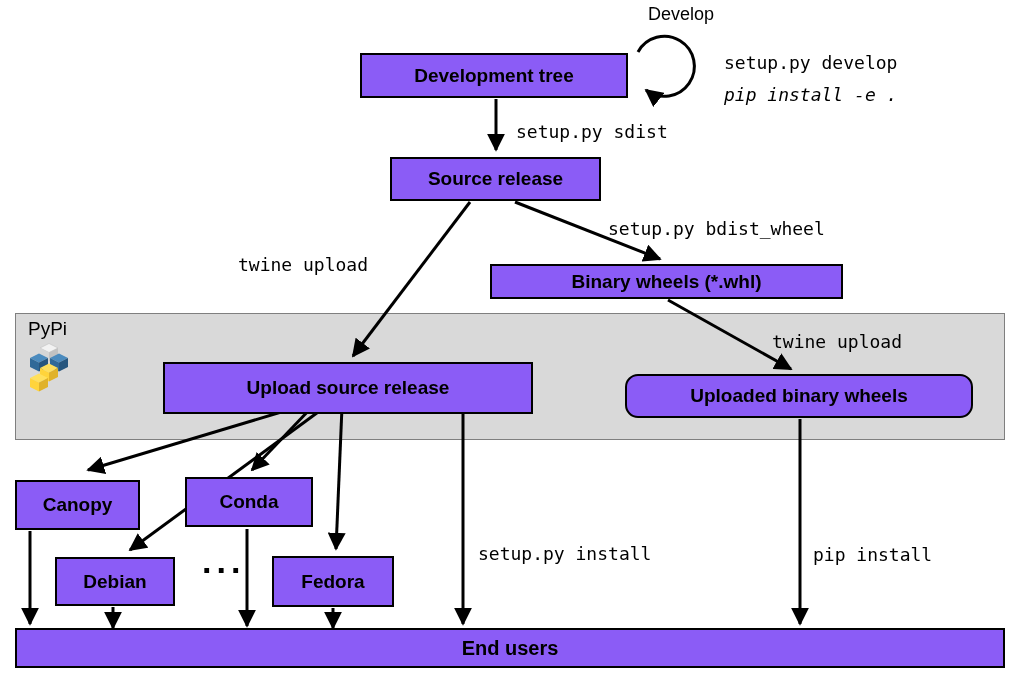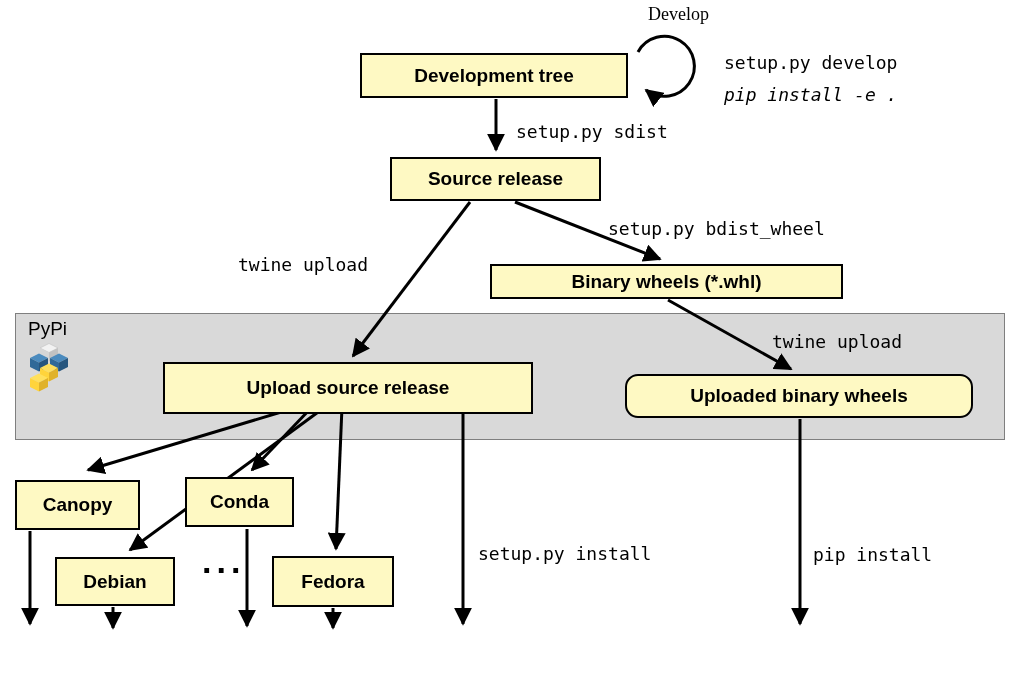--- a/index.html
+++ b/index.html
@@ -5,29 +5,29 @@
   html,body{margin:0;padding:0;background:#ffffff;}
   #stage{
     position:relative;width:1009px;height:698px;background:#ffffff;
     font-family:"Liberation Sans",sans-serif;overflow:hidden;color:#000;
   }
   .band{
     position:absolute;left:15px;top:313px;width:990px;height:127px;
     background:#d9d9d9;border:1px solid #7f7f7f;box-sizing:border-box;
   }
   .node{
-    position:absolute;background:#fef9c3;border:2px solid #000;
+    position:absolute;background:#8b5cf6;border:2px solid #000;
     display:flex;align-items:center;justify-content:center;
     font-weight:bold;font-size:19px;box-sizing:border-box;text-align:center;
   }
   .mono{
     position:absolute;font-family:"DejaVu Sans Mono","Liberation Mono",monospace;
     font-size:18px;white-space:nowrap;
   }
-  .plain{position:absolute;font-size:18px;white-space:nowrap;font-family:Liberation Serif, serif;}
+  .plain{position:absolute;font-size:18px;white-space:nowrap;}
   .bold-label{position:absolute;font-weight:normal;font-size:19px;white-space:nowrap;}
   .dots{position:absolute;font-weight:bold;font-size:34px;letter-spacing:5px;}
   svg.arrows{position:absolute;left:0;top:0;pointer-events:none;}
   .logo{position:absolute;left:24px;top:338px;}
 </style>
 </head>
 <body>
 
 <div id="stage">
 
@@ -96,26 +96,27 @@
   <div class="node" style="left:390px;top:157px;width:211px;height:44px;">Source release</div>
 
   <div class="node" style="left:490px;top:264px;width:353px;height:35px;">Binary wheels (*.whl)</div>
 
   <div class="node" style="left:163px;top:362px;width:370px;height:52px;">Upload source release</div>
 
   <div class="node" style="left:625px;top:374px;width:348px;height:44px;border-radius:13px;">Uploaded binary wheels</div>
 
   <div class="node" style="left:15px;top:480px;width:125px;height:50px;">Canopy</div>
 
-  <div class="node" style="left:185px;top:477px;width:109px;height:50px;">Conda</div>
+  <div class="node" style="left:185px;top:477px;width:128px;height:50px;">Conda</div>
 
   <div class="node" style="left:55px;top:557px;width:120px;height:49px;">Debian</div>
 
   <div class="node" style="left:272px;top:556px;width:122px;height:51px;">Fedora</div>
 
+  <div class="node" style="left:15px;top:628px;width:990px;height:40px;font-size:20px;">End users</div>
 
   <div class="plain" style="left:648px;top:4px;">Develop</div>
 
   <div class="mono" style="left:724px;top:52px;">setup.py develop</div>
   <div class="mono" style="left:724px;top:84px;font-style:italic;">pip install -e .</div>
 
   <div class="mono" style="left:516px;top:121px;">setup.py sdist</div>
 
   <div class="mono" style="left:238px;top:254px;">twine upload</div>
 

